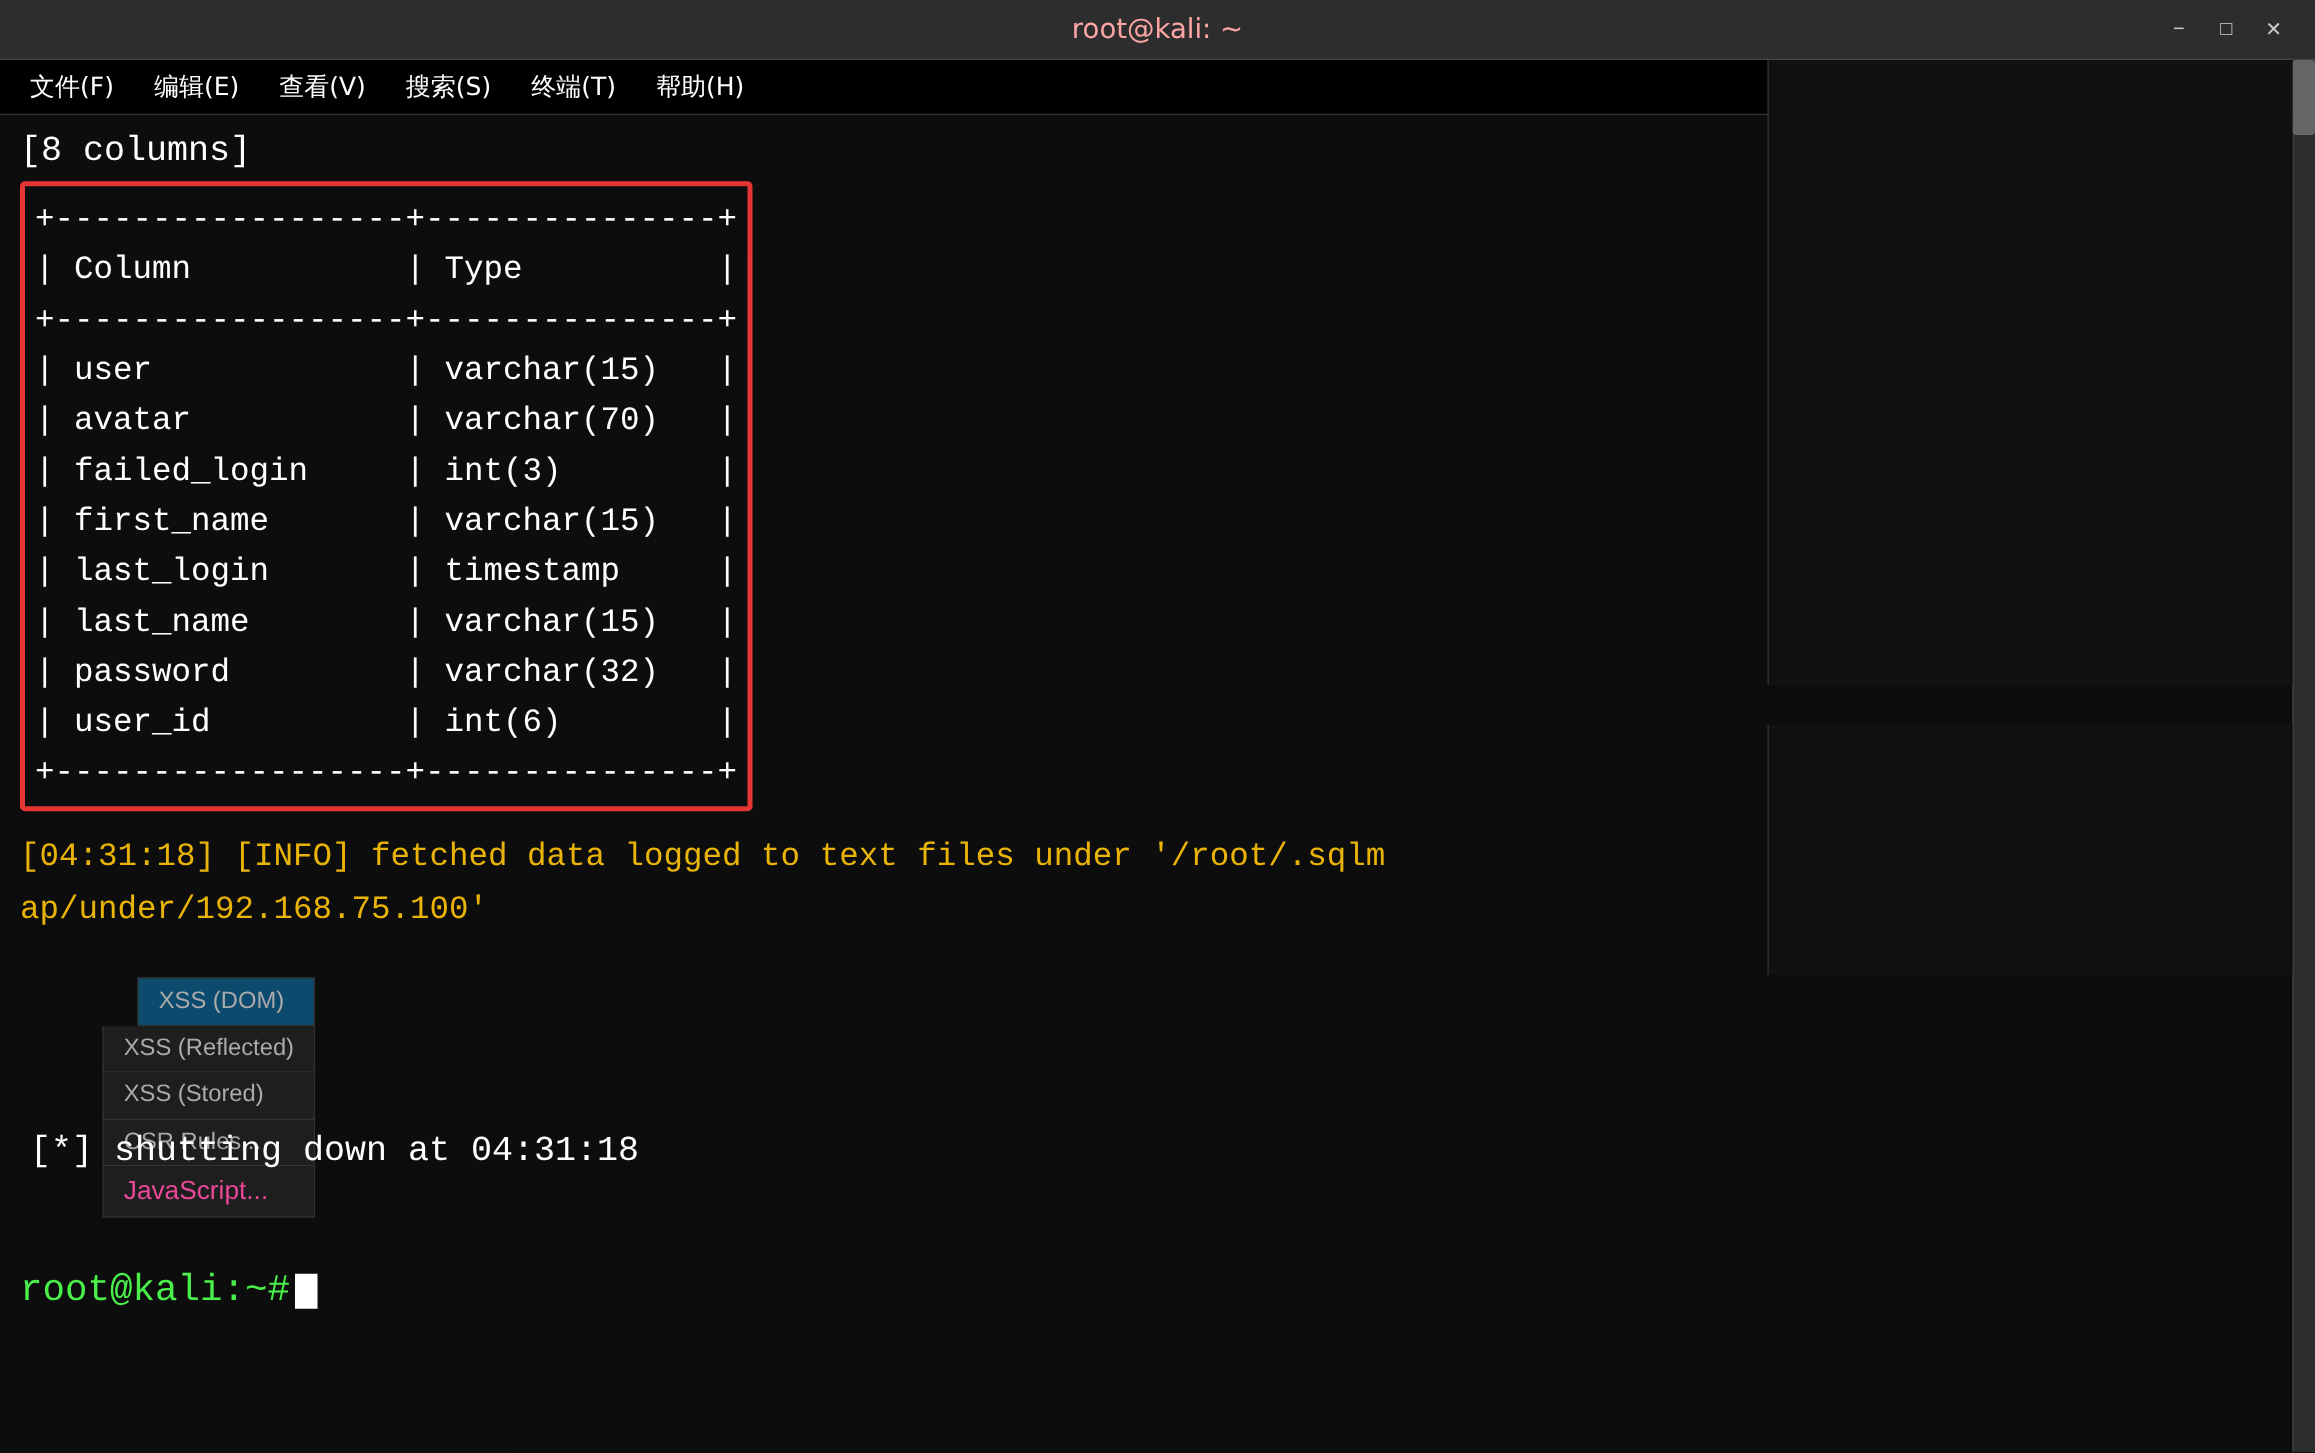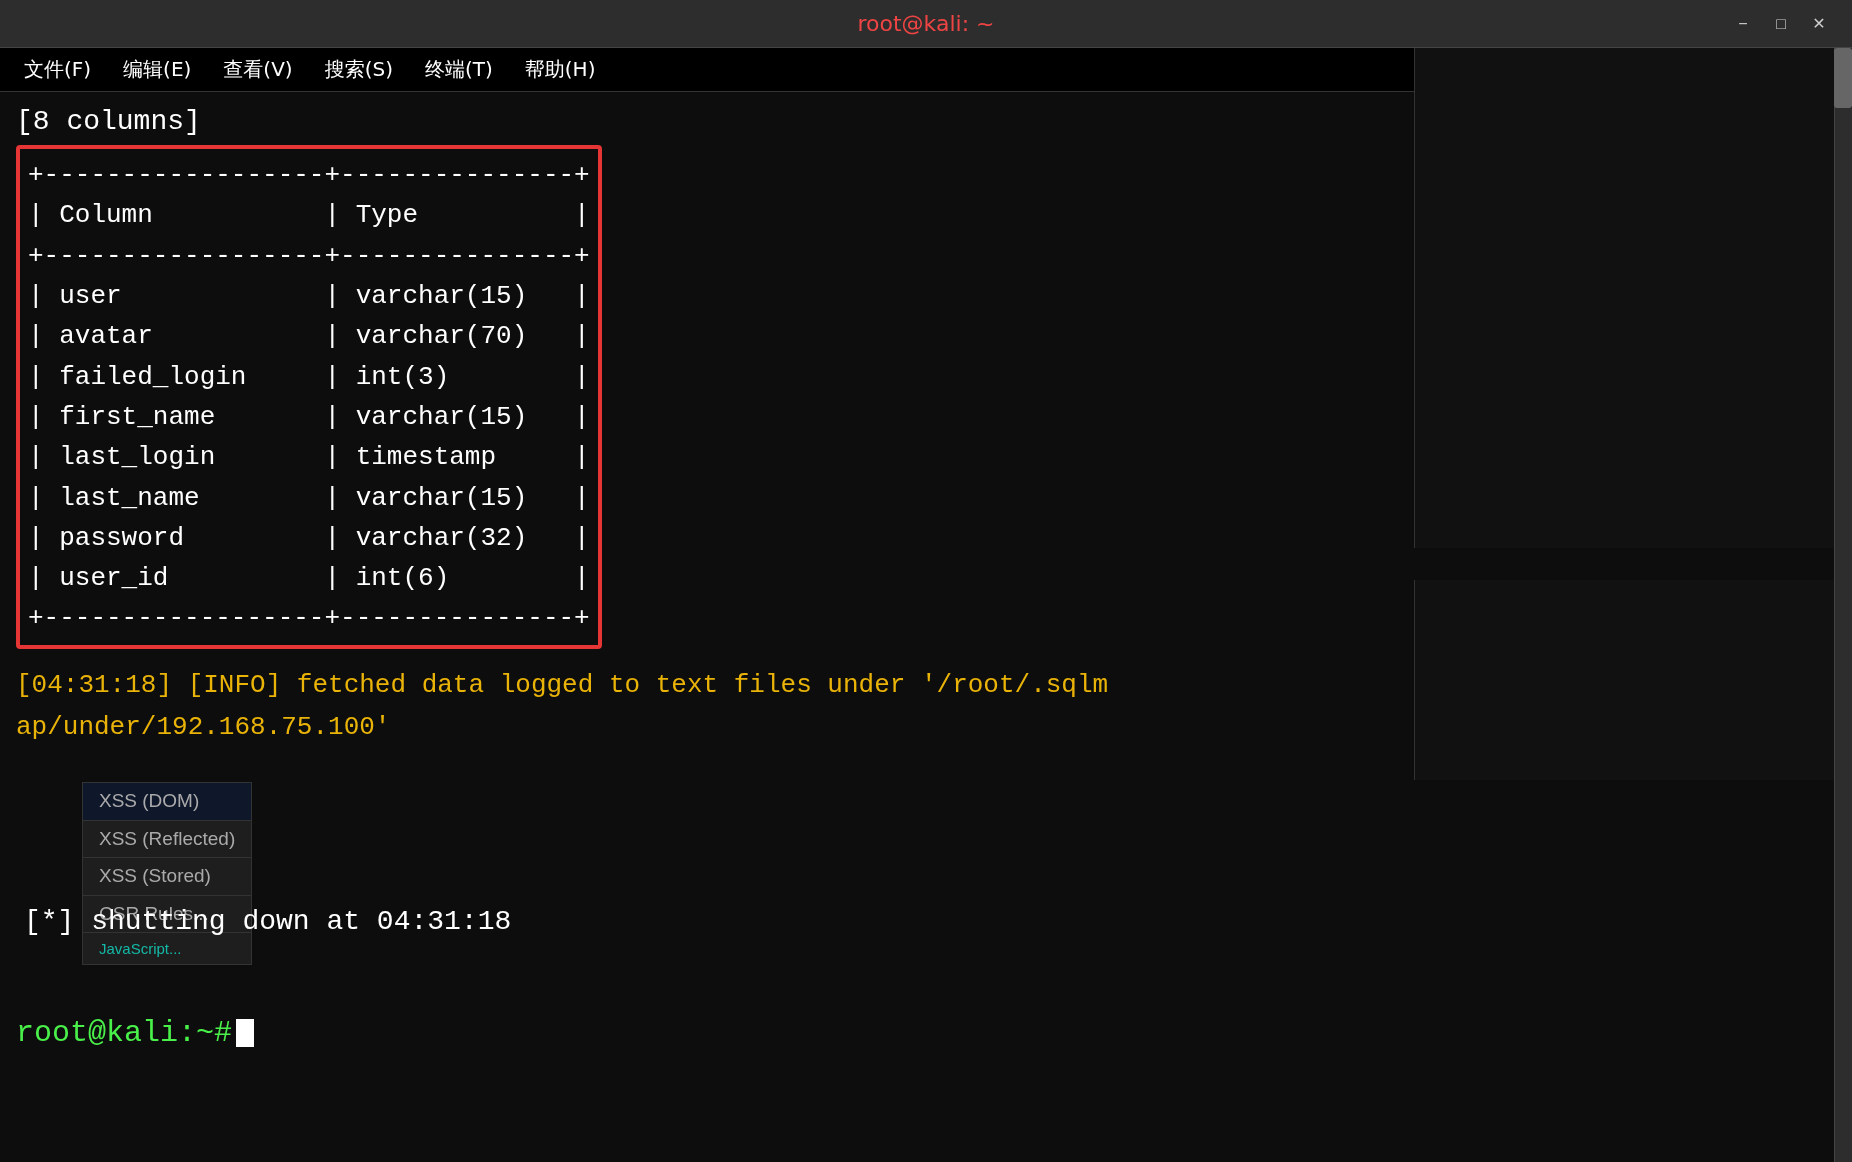--- a/index.html
+++ b/index.html
@@ -18,21 +18,21 @@
       background: #2d2d2d;
       height: 48px;
       display: flex;
       align-items: center;
       justify-content: center;
       position: relative;
       border-bottom: 1px solid #444;
     }
 
     .titlebar-title {
-      color: #ef4444;
+      color: #fca5a5;
       font-size: 22px;
       font-family: 'DejaVu Sans', Arial, sans-serif;
     }
 
     .titlebar-controls {
       position: absolute;
       right: 20px;
       top: 50%;
       transform: translateY(-50%);
       display: flex;
@@ -234,25 +234,25 @@
 <span>+------------------+---------------+</span></div>
   </div>
 
   <div class="info-line">[04:31:18] [INFO] fetched data logged to text files under '/root/.sqlm</div>
   <div class="info-line">ap/under/192.168.75.100'</div>
 
   <div style="height: 14px;"></div>
 
   
   <div style="position: absolute; left: 82px; top: 690px;">
-    <div class="side-menu-item" style="color:#aaa; font-family:Arial,sans-serif; font-size:19px; background:#0f172a; padding:5px 16px; border:1px solid #333;">XSS (DOM)</div>
+    <div class="side-menu-item" style="color:#aaa; font-family:Arial,sans-serif; font-size:19px; background:#0c4a6e; padding:5px 16px; border:1px solid #333;margin-left:28px;">XSS (DOM)</div>
     <div class="side-menu-item" style="color:#aaa; font-family:Arial,sans-serif; font-size:19px; background:#1e1e1e; padding:5px 16px; border:1px solid #333; border-top:none;">XSS (Reflected)</div>
     <div class="side-menu-item" style="color:#aaa; font-family:Liberation Sans, sans-serif; font-size:19px; background:#1e1e1e; padding:5px 16px; border:1px solid #333; border-top:none;">XSS (Stored)</div>
     <div class="side-menu-item" style="color:#aaa; font-family:Arial,sans-serif; font-size:19px; background:#1e1e1e; padding:5px 16px; border:1px solid #333; border-top:none;">CSR Rules...</div>
-    <div class="side-menu-item" style="color:#14b8a6; font-family:Arial,sans-serif; font-size:15px; background:#1e1e1e; padding:5px 16px; border:1px solid #333; border-top:none;">JavaScript...</div>
+    <div class="side-menu-item" style="color:#ec4899; font-family:Arial,sans-serif; font-size:21px; background:#1e1e1e; padding:5px 16px; border:1px solid #333; border-top:none;">JavaScript...</div>
   </div>
 
   <div style="position: absolute; left: 0; top: 810px; padding-left: 24px;">
     <div class="shutdown-line">[*] shutting down at 04:31:18</div>
   </div>
 
   <div style="position: absolute; left: 0; top: 920px; padding-left: 16px; display:flex; align-items:center;">
     <span class="prompt-line">
       <span style="color:#4af04a;">root@kali:~# </span>
       <span class="cursor-block"></span>

